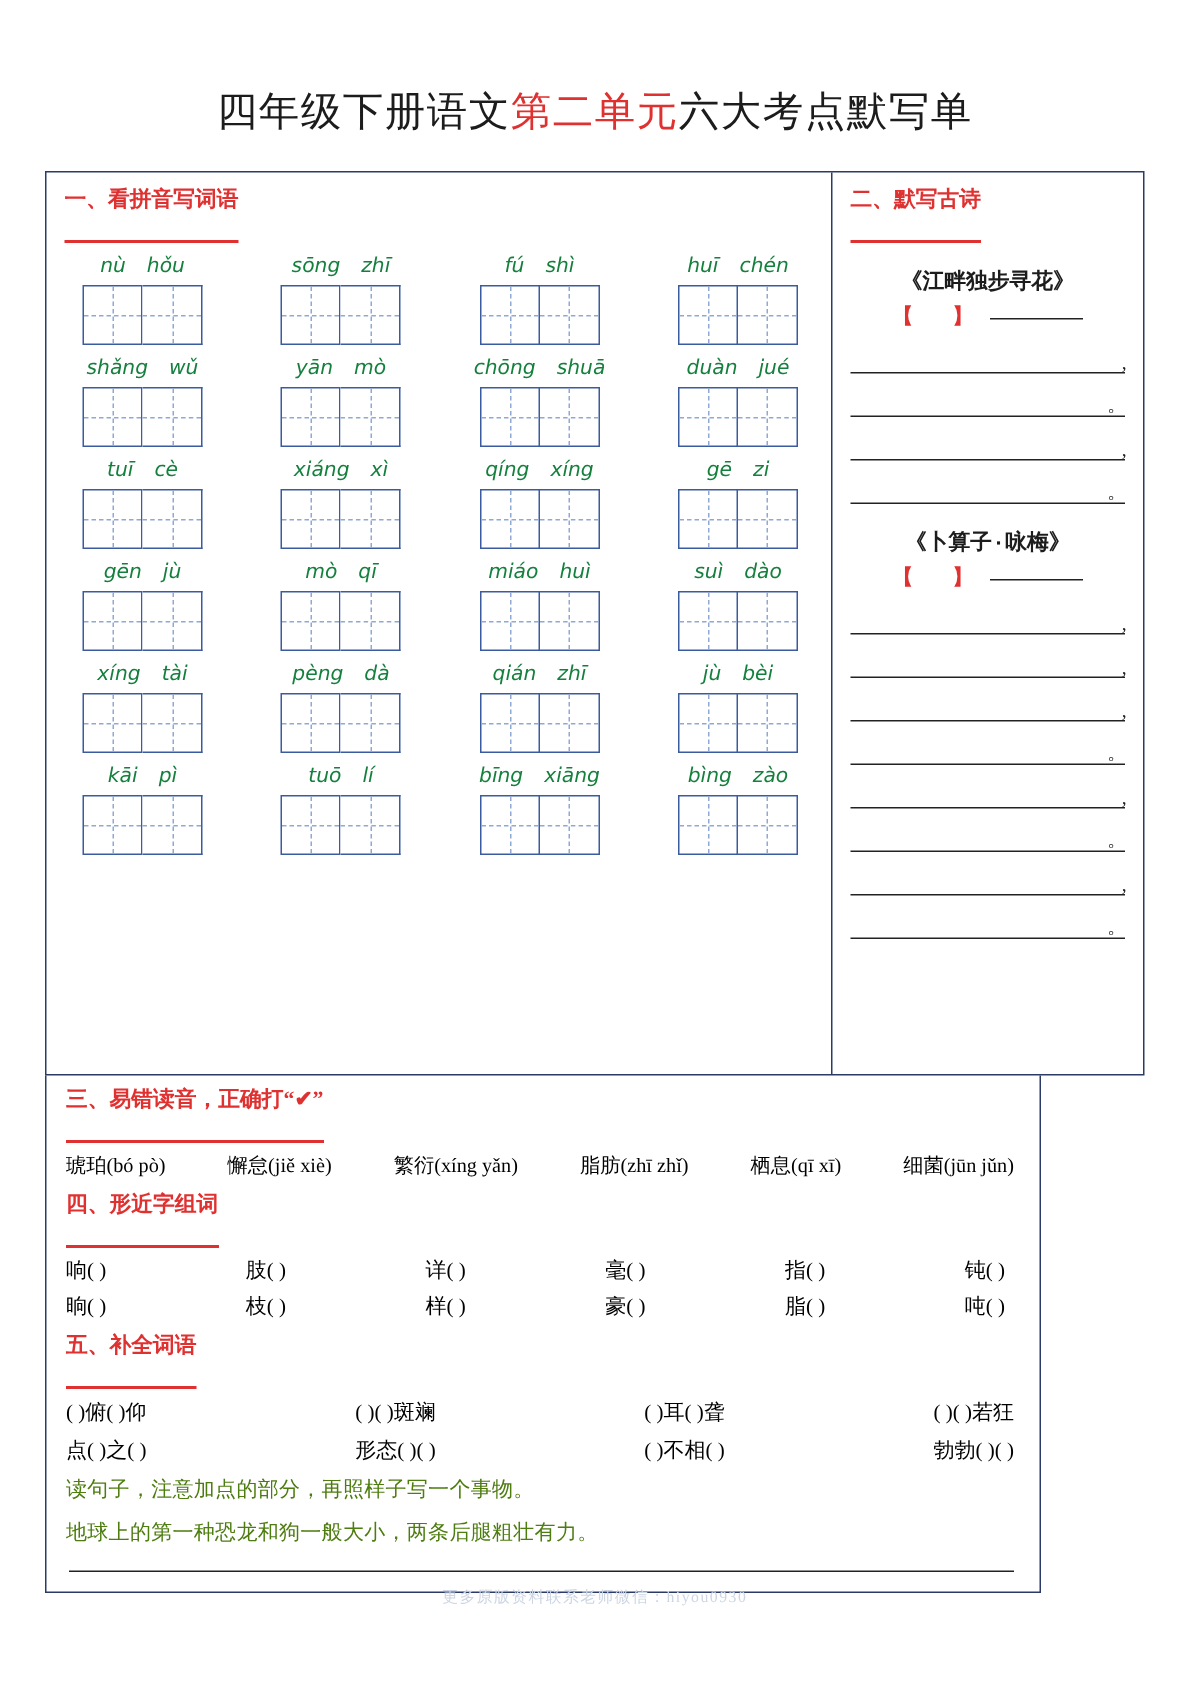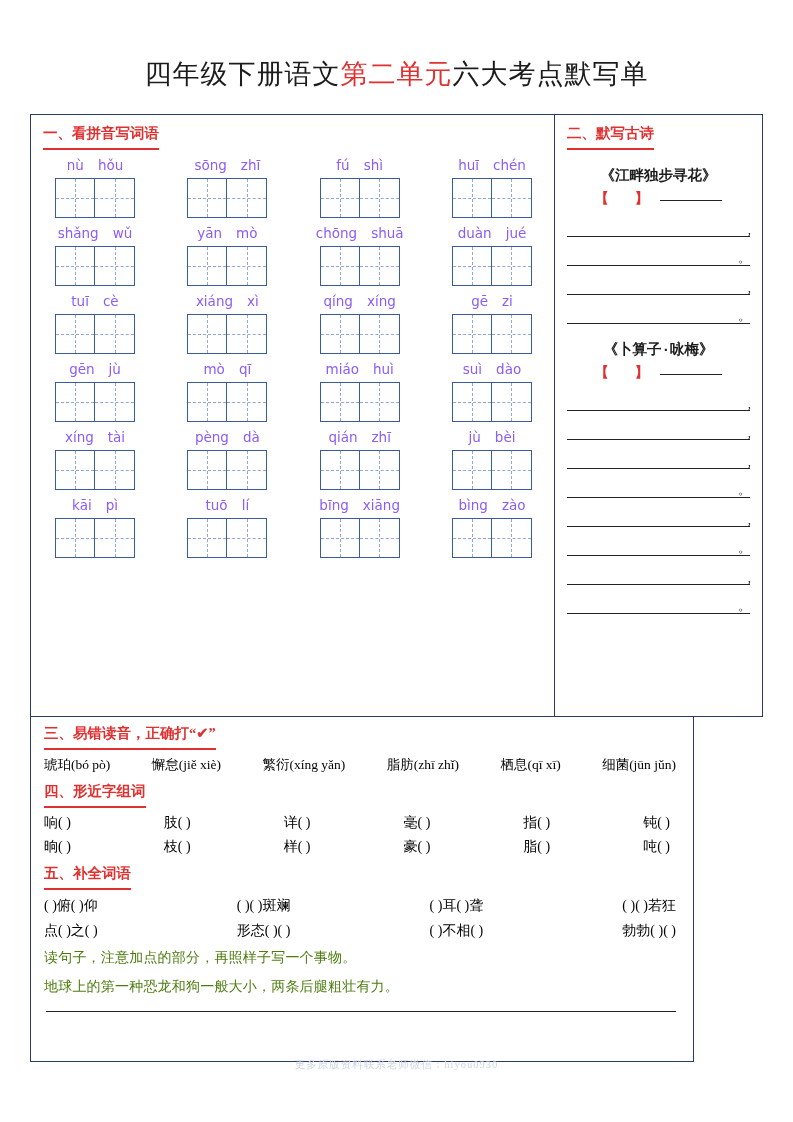--- a/index.html
+++ b/index.html
@@ -31,21 +31,21 @@
   }
   .title .red {
     color: #e03131;
   }
   .section-head {
     color: #e03131;
     font-weight: bold;
     font-size: 14.5px;
     border-bottom: 2px solid #e03131;
     display: inline-block;
-    padding-bottom: 6px;
+    padding-bottom: 18px;
     line-height: 1.1;
   }
   
   .frame {
     position: absolute;
     left: 30px;
     top: 114px;
     width: 733px;
     height: 603px;
     border: 1.3px solid #2b3a67;
@@ -75,23 +75,24 @@
   .py-group {
     width: 92px;
     text-align: center;
   }
   .py-syls {
     display: flex;
     justify-content: center;
     gap: 14px;
     font-family: "DejaVu Sans", sans-serif;
     font-size: 13.5px;
-    color: #8b5cf6;
+    color: #15803d;
     height: 19px;
     line-height: 19px;
+    font-style: italic;
   }
   .boxes {
     display: flex;
     justify-content: center;
     margin-top: 3px;
   }
   .tz {
     width: 40px;
     height: 40px;
     border: 1px solid #3a5ba0;

